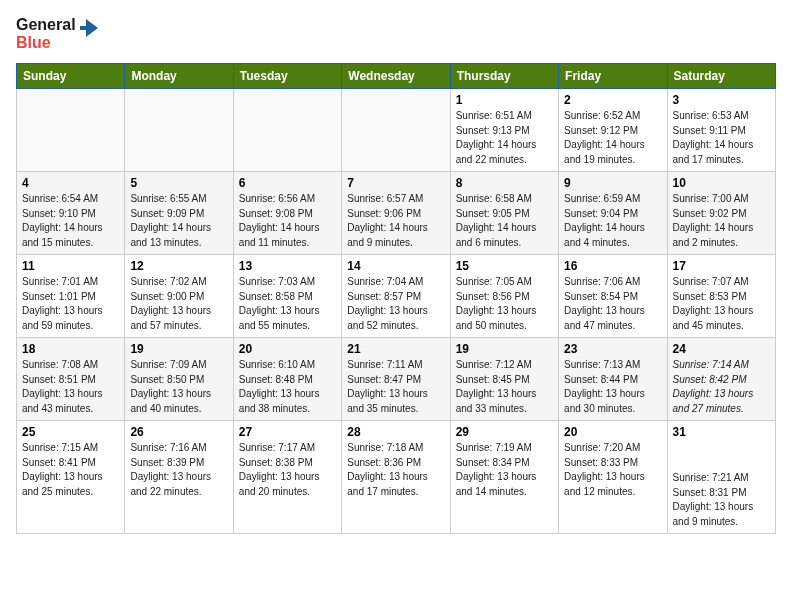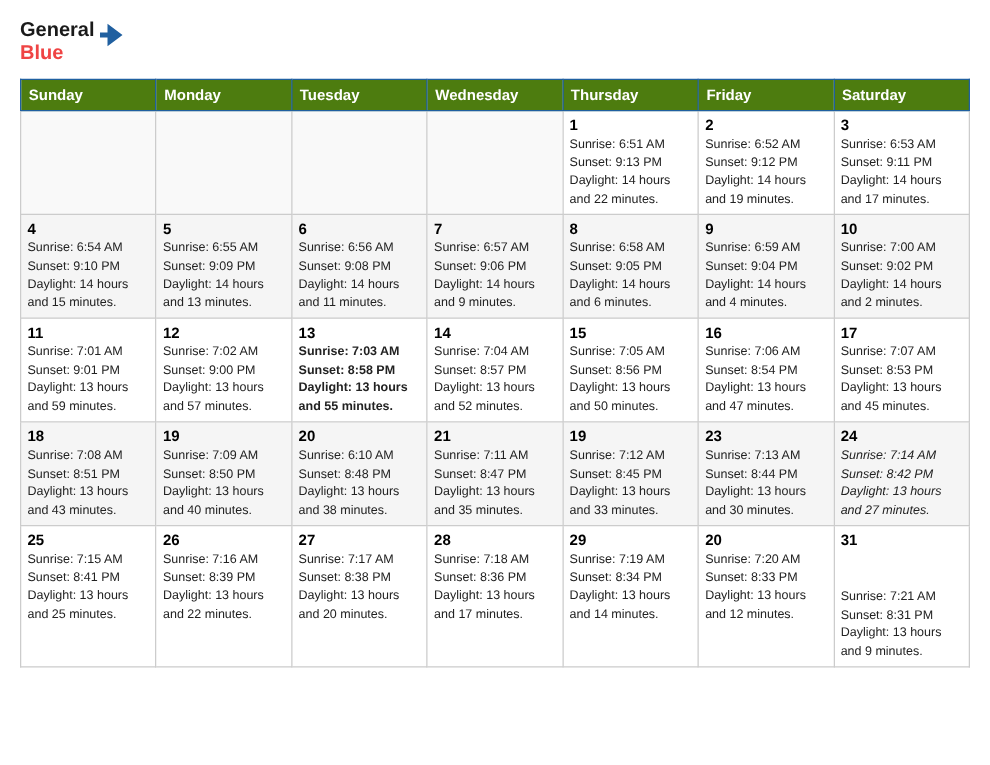--- a/index.html
+++ b/index.html
@@ -182,34 +182,34 @@
           <div class="day-info" style="white-space: pre-line;">Sunrise: 7:00 AM
 Sunset: 9:02 PM
 Daylight: 14 hours
 and 2 minutes.</div>
         </td>
       </tr>
       <tr>
         <td>
           <span class="day-num">11</span>
           <div class="day-info" style="white-space: pre-line;">Sunrise: 7:01 AM
-Sunset: 9:01 PM
+Sunset: 1:01 PM
 Daylight: 13 hours
 and 59 minutes.</div>
         </td>
         <td>
           <span class="day-num">12</span>
           <div class="day-info" style="white-space: pre-line;">Sunrise: 7:02 AM
 Sunset: 9:00 PM
 Daylight: 13 hours
 and 57 minutes.</div>
         </td>
         <td>
           <span class="day-num">13</span>
-          <div class="day-info" style="white-space: pre-line; font-weight: bold;">Sunrise: 7:03 AM
+          <div class="day-info" style="white-space: pre-line;">Sunrise: 7:03 AM
 Sunset: 8:58 PM
 Daylight: 13 hours
 and 55 minutes.</div>
         </td>
         <td>
           <span class="day-num">14</span>
           <div class="day-info" style="white-space: pre-line;">Sunrise: 7:04 AM
 Sunset: 8:57 PM
 Daylight: 13 hours
 and 52 minutes.</div>

